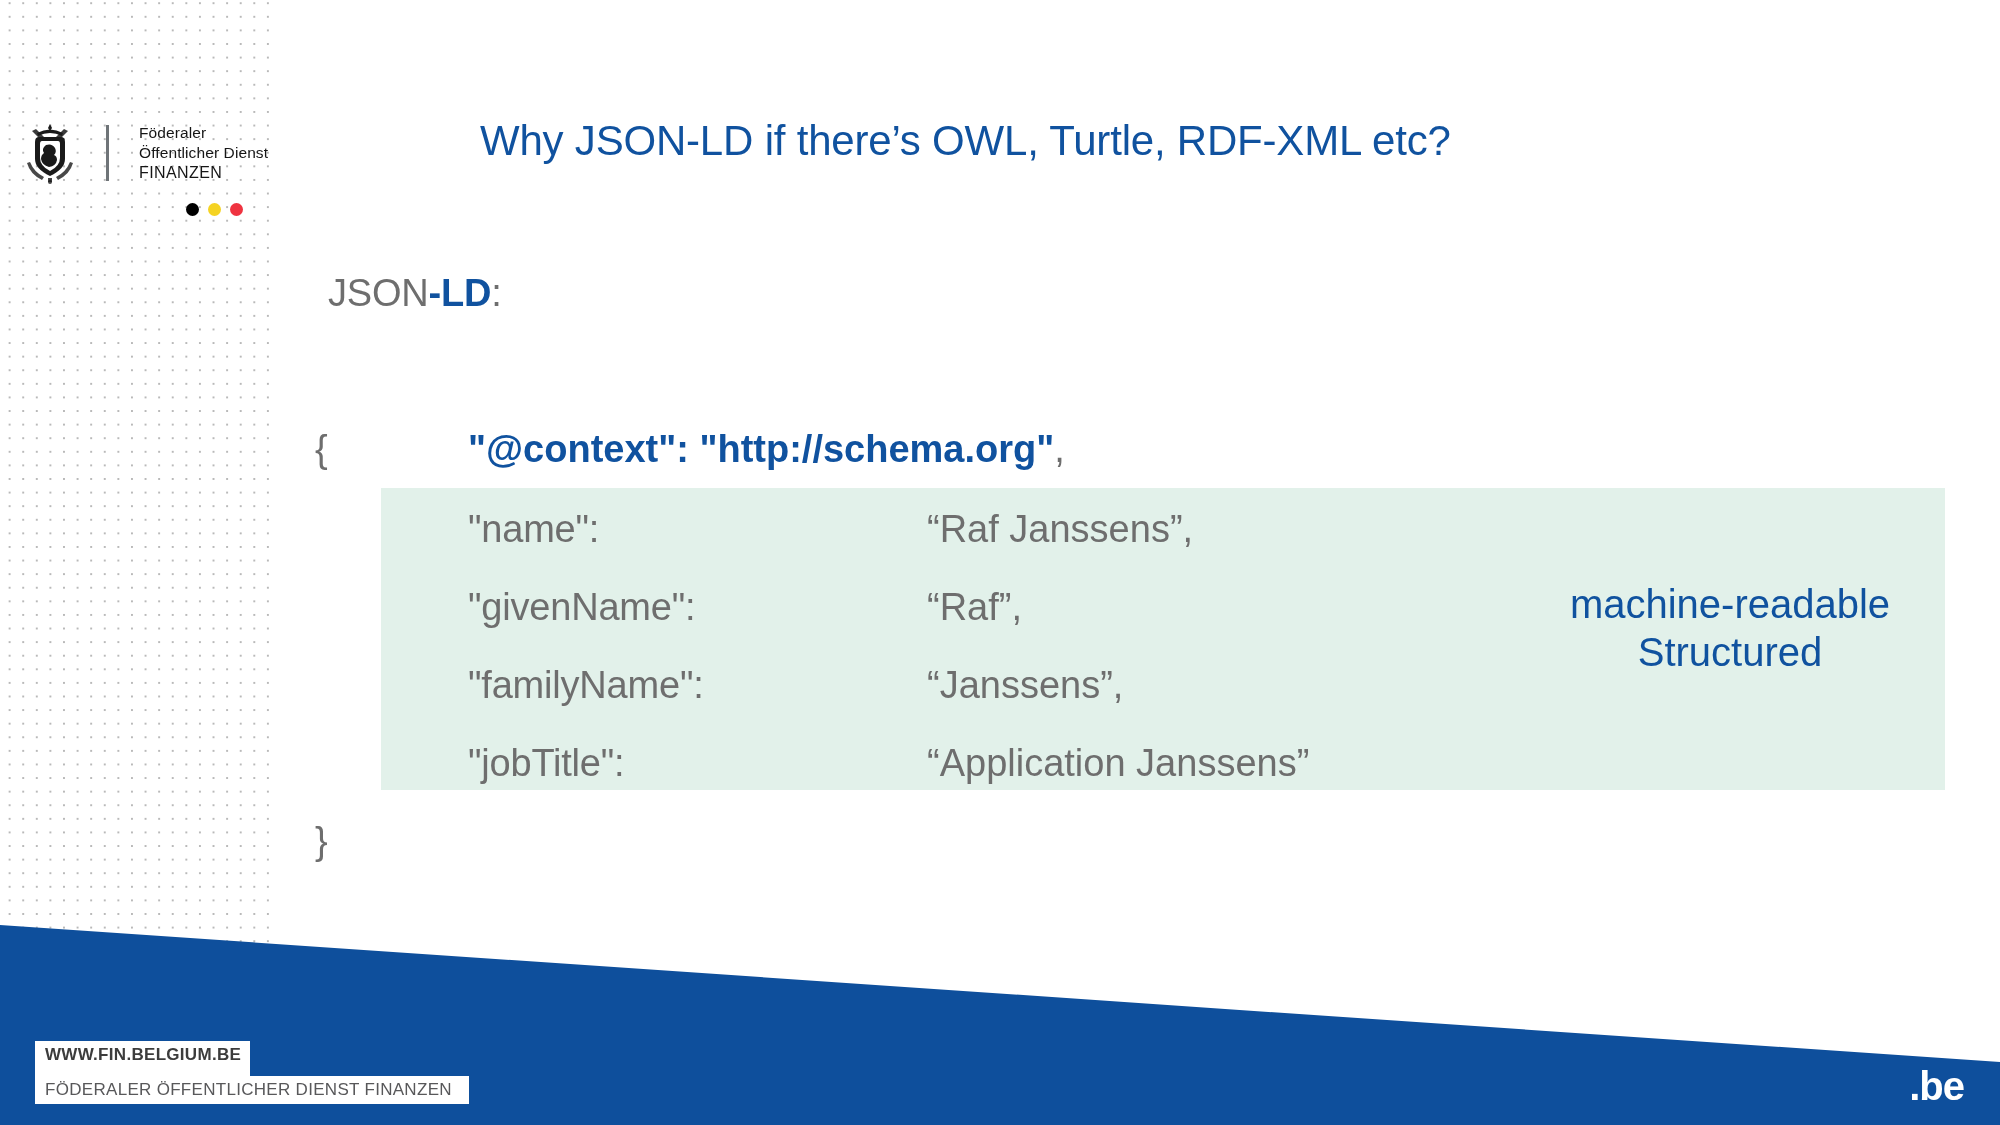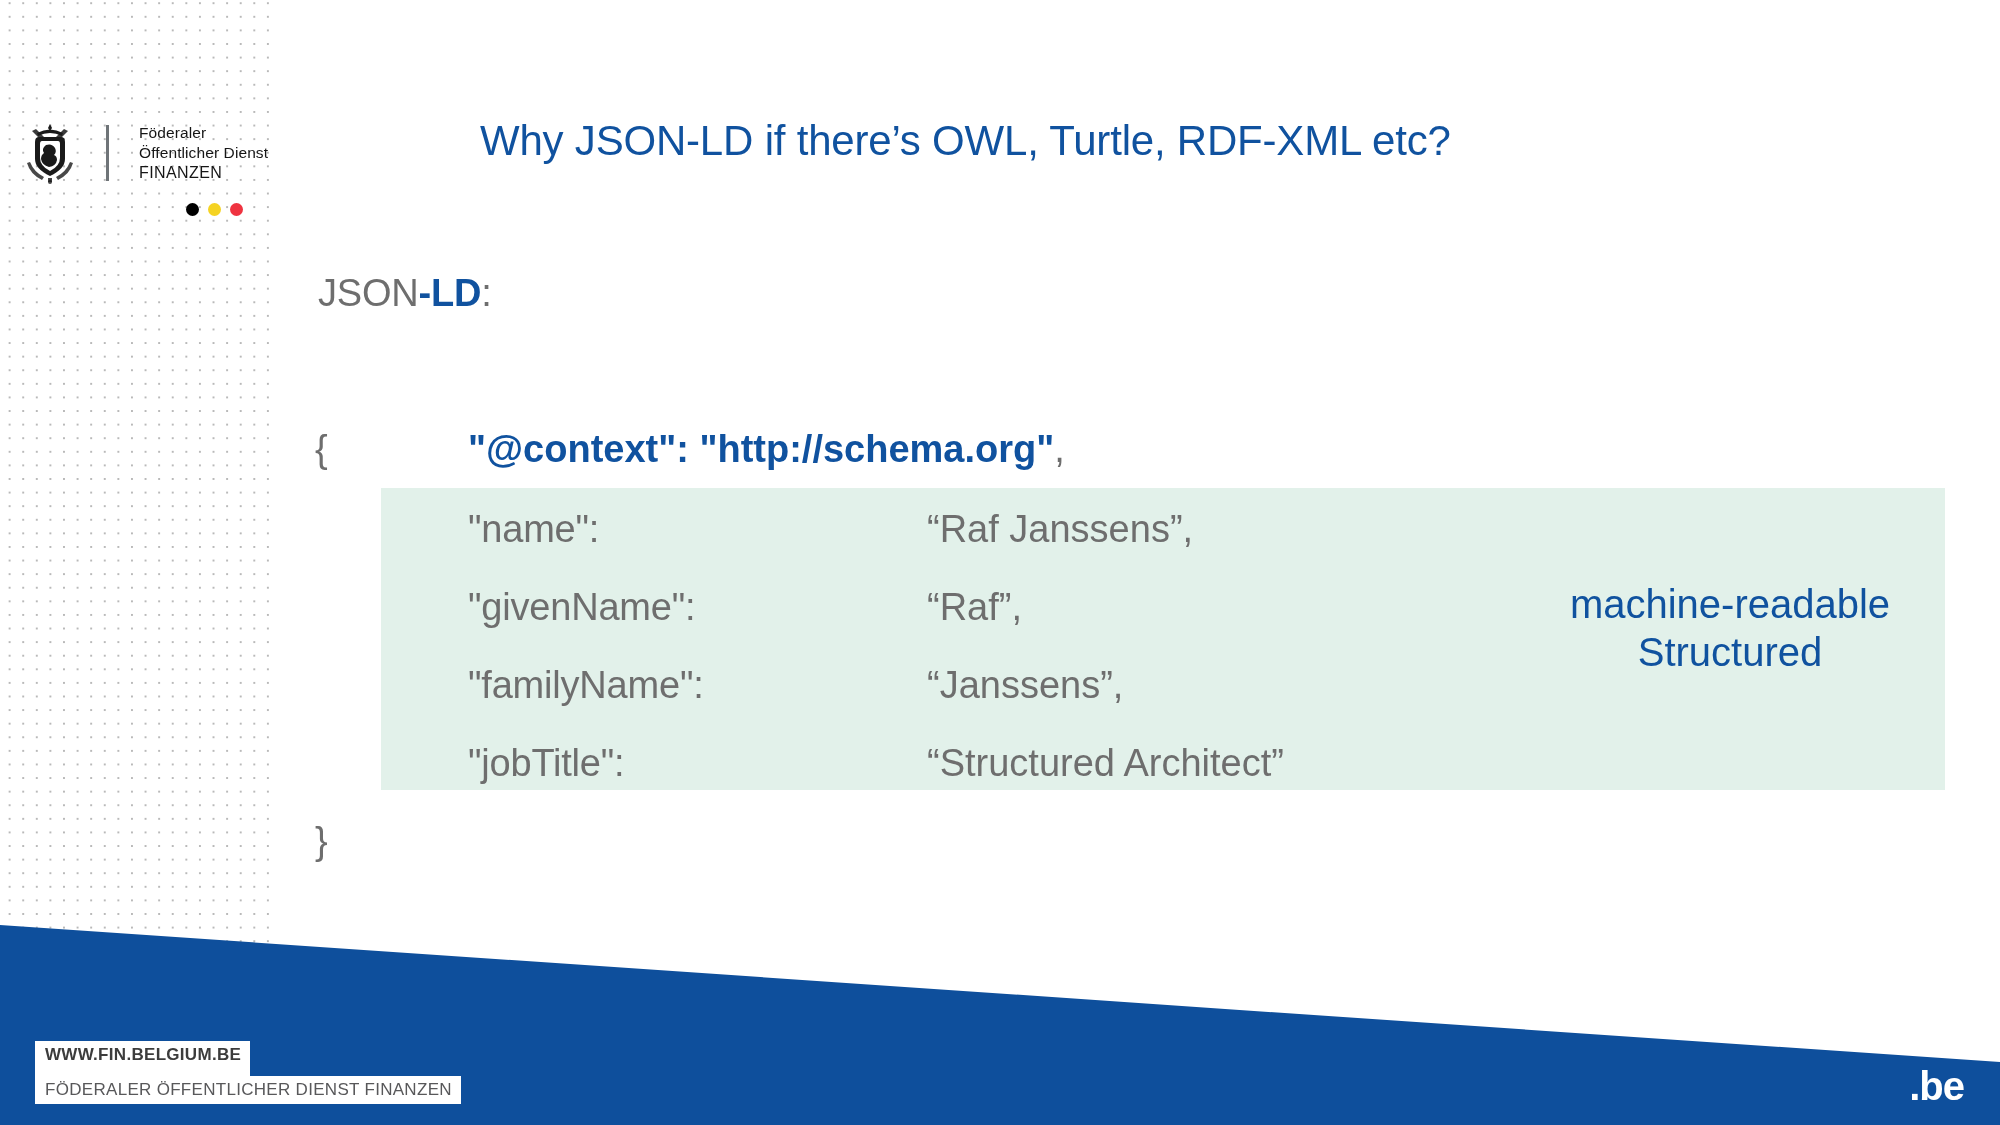--- a/index.html
+++ b/index.html
@@ -53,21 +53,21 @@
 
   
   #slide-title{
     position:absolute; left:480px; top:117px; width:1180px;
     font-size:42px; color:#10529f; letter-spacing:-.2px;
     white-space:nowrap; z-index:5;
   }
 
   
   #json-label{
-    position:absolute; left:318px; top:272px;
+    position:absolute; left:328px; top:272px;
     font-size:38px; color:#6e6e6e; letter-spacing:-.2px; z-index:5;
   }
   #json-label .ld{ color:#10529f; font-weight:bold; }
 
   #green-box{
     position:absolute; left:381px; top:488px;
     width:1564px; height:302px;
     background:#e2f1ea; z-index:2;
   }
 
@@ -96,21 +96,21 @@
   #footer-url{
     position:absolute; left:35px; top:1041px;
     background:#ffffff; color:#3c3c3c;
     font-size:17px; font-weight:bold; letter-spacing:.3px;
     padding:4px 9px 12px 10px; z-index:6;
   }
   #footer-org{
     position:absolute; left:35px; top:1076px;
     background:#ffffff; color:#58585a;
     font-size:17px; letter-spacing:.3px;
-    padding:4px 9px 4px 10px; z-index:6;
+    padding:4px 17px 4px 10px; z-index:6;
   }
   #be-logo{
     position:absolute; right:36px; top:1066px;
     color:#ffffff; font-size:40px; font-weight:bold;
     letter-spacing:-1px; line-height:1; z-index:6;
   }
 </style>
 </head>
 <body>
 
@@ -168,21 +168,21 @@
   <div class="code-line key" style="top:508px">"name":</div>
   <div class="val" style="top:508px">“Raf Janssens”,</div>
 
   <div class="code-line key" style="top:586px">"givenName":</div>
   <div class="val" style="top:586px">“Raf”,</div>
 
   <div class="code-line key" style="top:664px">"familyName":</div>
   <div class="val" style="top:664px">“Janssens”,</div>
 
   <div class="code-line key" style="top:742px">"jobTitle":</div>
-  <div class="val" style="top:742px">“Structured Architect”</div>
+  <div class="val" style="top:742px">“Application Janssens”</div>
 
   <div class="code-line brace" style="top:820px">}</div>
 </div>
 
 <div id="annotation">
   <div>machine-readable</div>
   <div>Structured</div>
 </div>
 
 <div id="footer-url">WWW.FIN.BELGIUM.BE</div>

